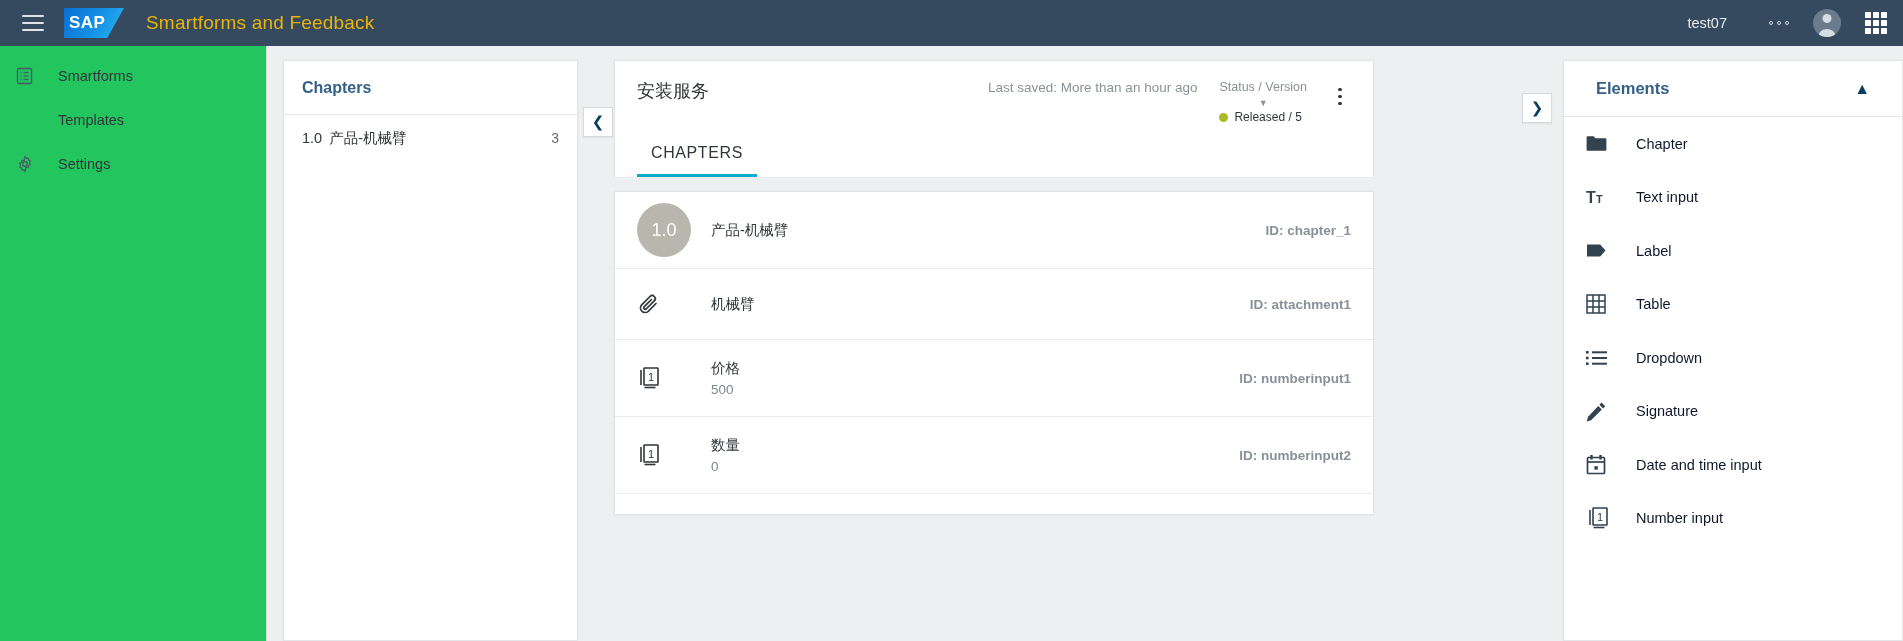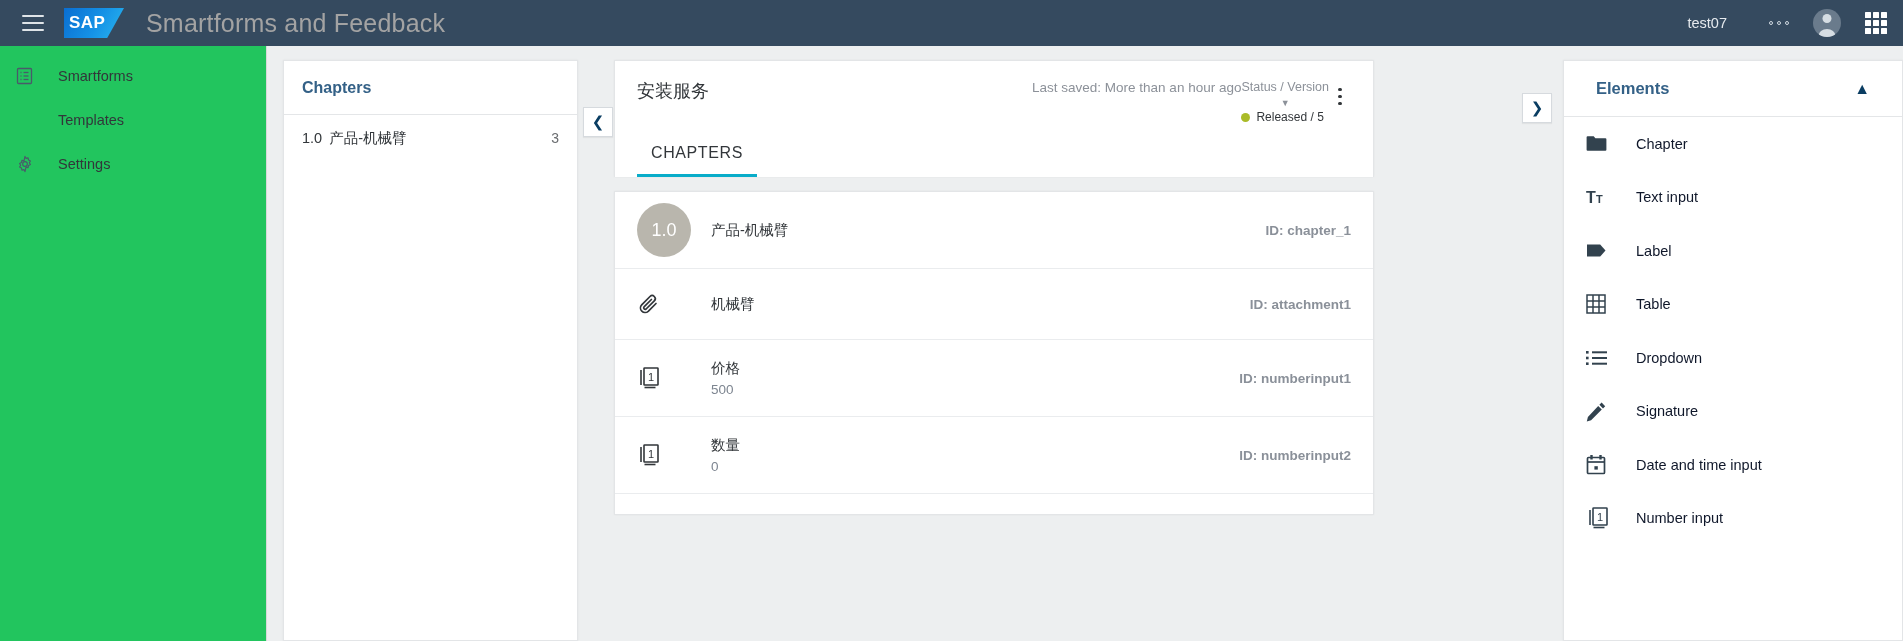--- a/index.html
+++ b/index.html
@@ -30,21 +30,21 @@
     width: 60px; height: 30px;
     background: linear-gradient(120deg,#0a6ed1 0%, #1592e6 55%, #2bb7ef 100%);
     clip-path: polygon(0 0, 100% 0, 72% 100%, 0 100%);
     position:absolute; left:0; top:0;
   }
   .sap-logo span {
     position: relative; z-index:2; color:#fff; font-weight:bold;
     font-size:17px; letter-spacing:0.5px; padding-left:5px;
     font-family:"Liberation Sans", sans-serif;
   }
-  .shell-title { font-size: 25px; color:#a3a3a3; font-weight:400; letter-spacing:.2px; }
+  .shell-title { font-size: 19px; color:#eab308; font-weight:400; letter-spacing:.2px; }
   .shell-right { margin-left:auto; display:flex; align-items:center; gap:0px; }
   .shell-user { font-size:14.5px; color:#e6eaee; margin-right:32px; cursor:pointer;}
   .dots-h { width:40px; height:40px; display:flex; align-items:center; justify-content:center;
             gap:4px; cursor:pointer; margin-right: 14px;}
   .dots-h i { width:4px; height:4px; border-radius:50%; border:1px solid #cfd8df; display:block;}
   .avatar {
     width:28px; height:28px; border-radius:50%;
     background:#6a7b8c; position:relative; cursor:pointer; margin-right:24px;
     overflow:hidden;
   }
@@ -103,21 +103,21 @@
   
   .editor-col { flex:1; min-width:0; padding: 14px 14px 0 0; position:relative; display:flex;
                 flex-direction:column; margin-left:36px; }
   .editor-wrap { max-width: 760px; width:760px; }
   .editor-head {
     background:#fff; border:1px solid #e3e5e7; border-bottom:none;
     padding: 14px 22px 0 22px; box-shadow:0 0 2px rgba(0,0,0,.05);
   }
   .eh-top { display:flex; align-items:flex-start; }
   .eh-title { font-size:18px; color:#32363a; padding-top:4px; }
-  .eh-meta { margin-left:auto; display:flex; align-items:flex-start; padding-top:5px;}
+  .eh-meta { margin-left:auto; display:flex; align-items:flex-start; gap:22px; padding-top:5px;}
   .eh-saved { font-size:13.5px; color:#8c9199; white-space:nowrap; }
   .eh-status { text-align:right; }
   .eh-status .lbl { font-size:12.5px; color:#8c9199; display:flex; align-items:center; gap:4px;
                     justify-content:flex-end; cursor:pointer;flex-direction:column;}
   .eh-status .val { font-size:12px; color:#32363a; display:flex; align-items:center;
                     gap:6px; margin-top:2px;}
   .green-dot { width:9px; height:9px; border-radius:50%; background:#aabb28; display:inline-block; }
   .dots-v { width:22px; height:30px; display:flex; flex-direction:column; align-items:center;
             justify-content:center; gap:3.5px; cursor:pointer; padding-top:3px;}
   .dots-v i { width:3.5px; height:3.5px; border-radius:50%; background:#32363a; display:block;}

